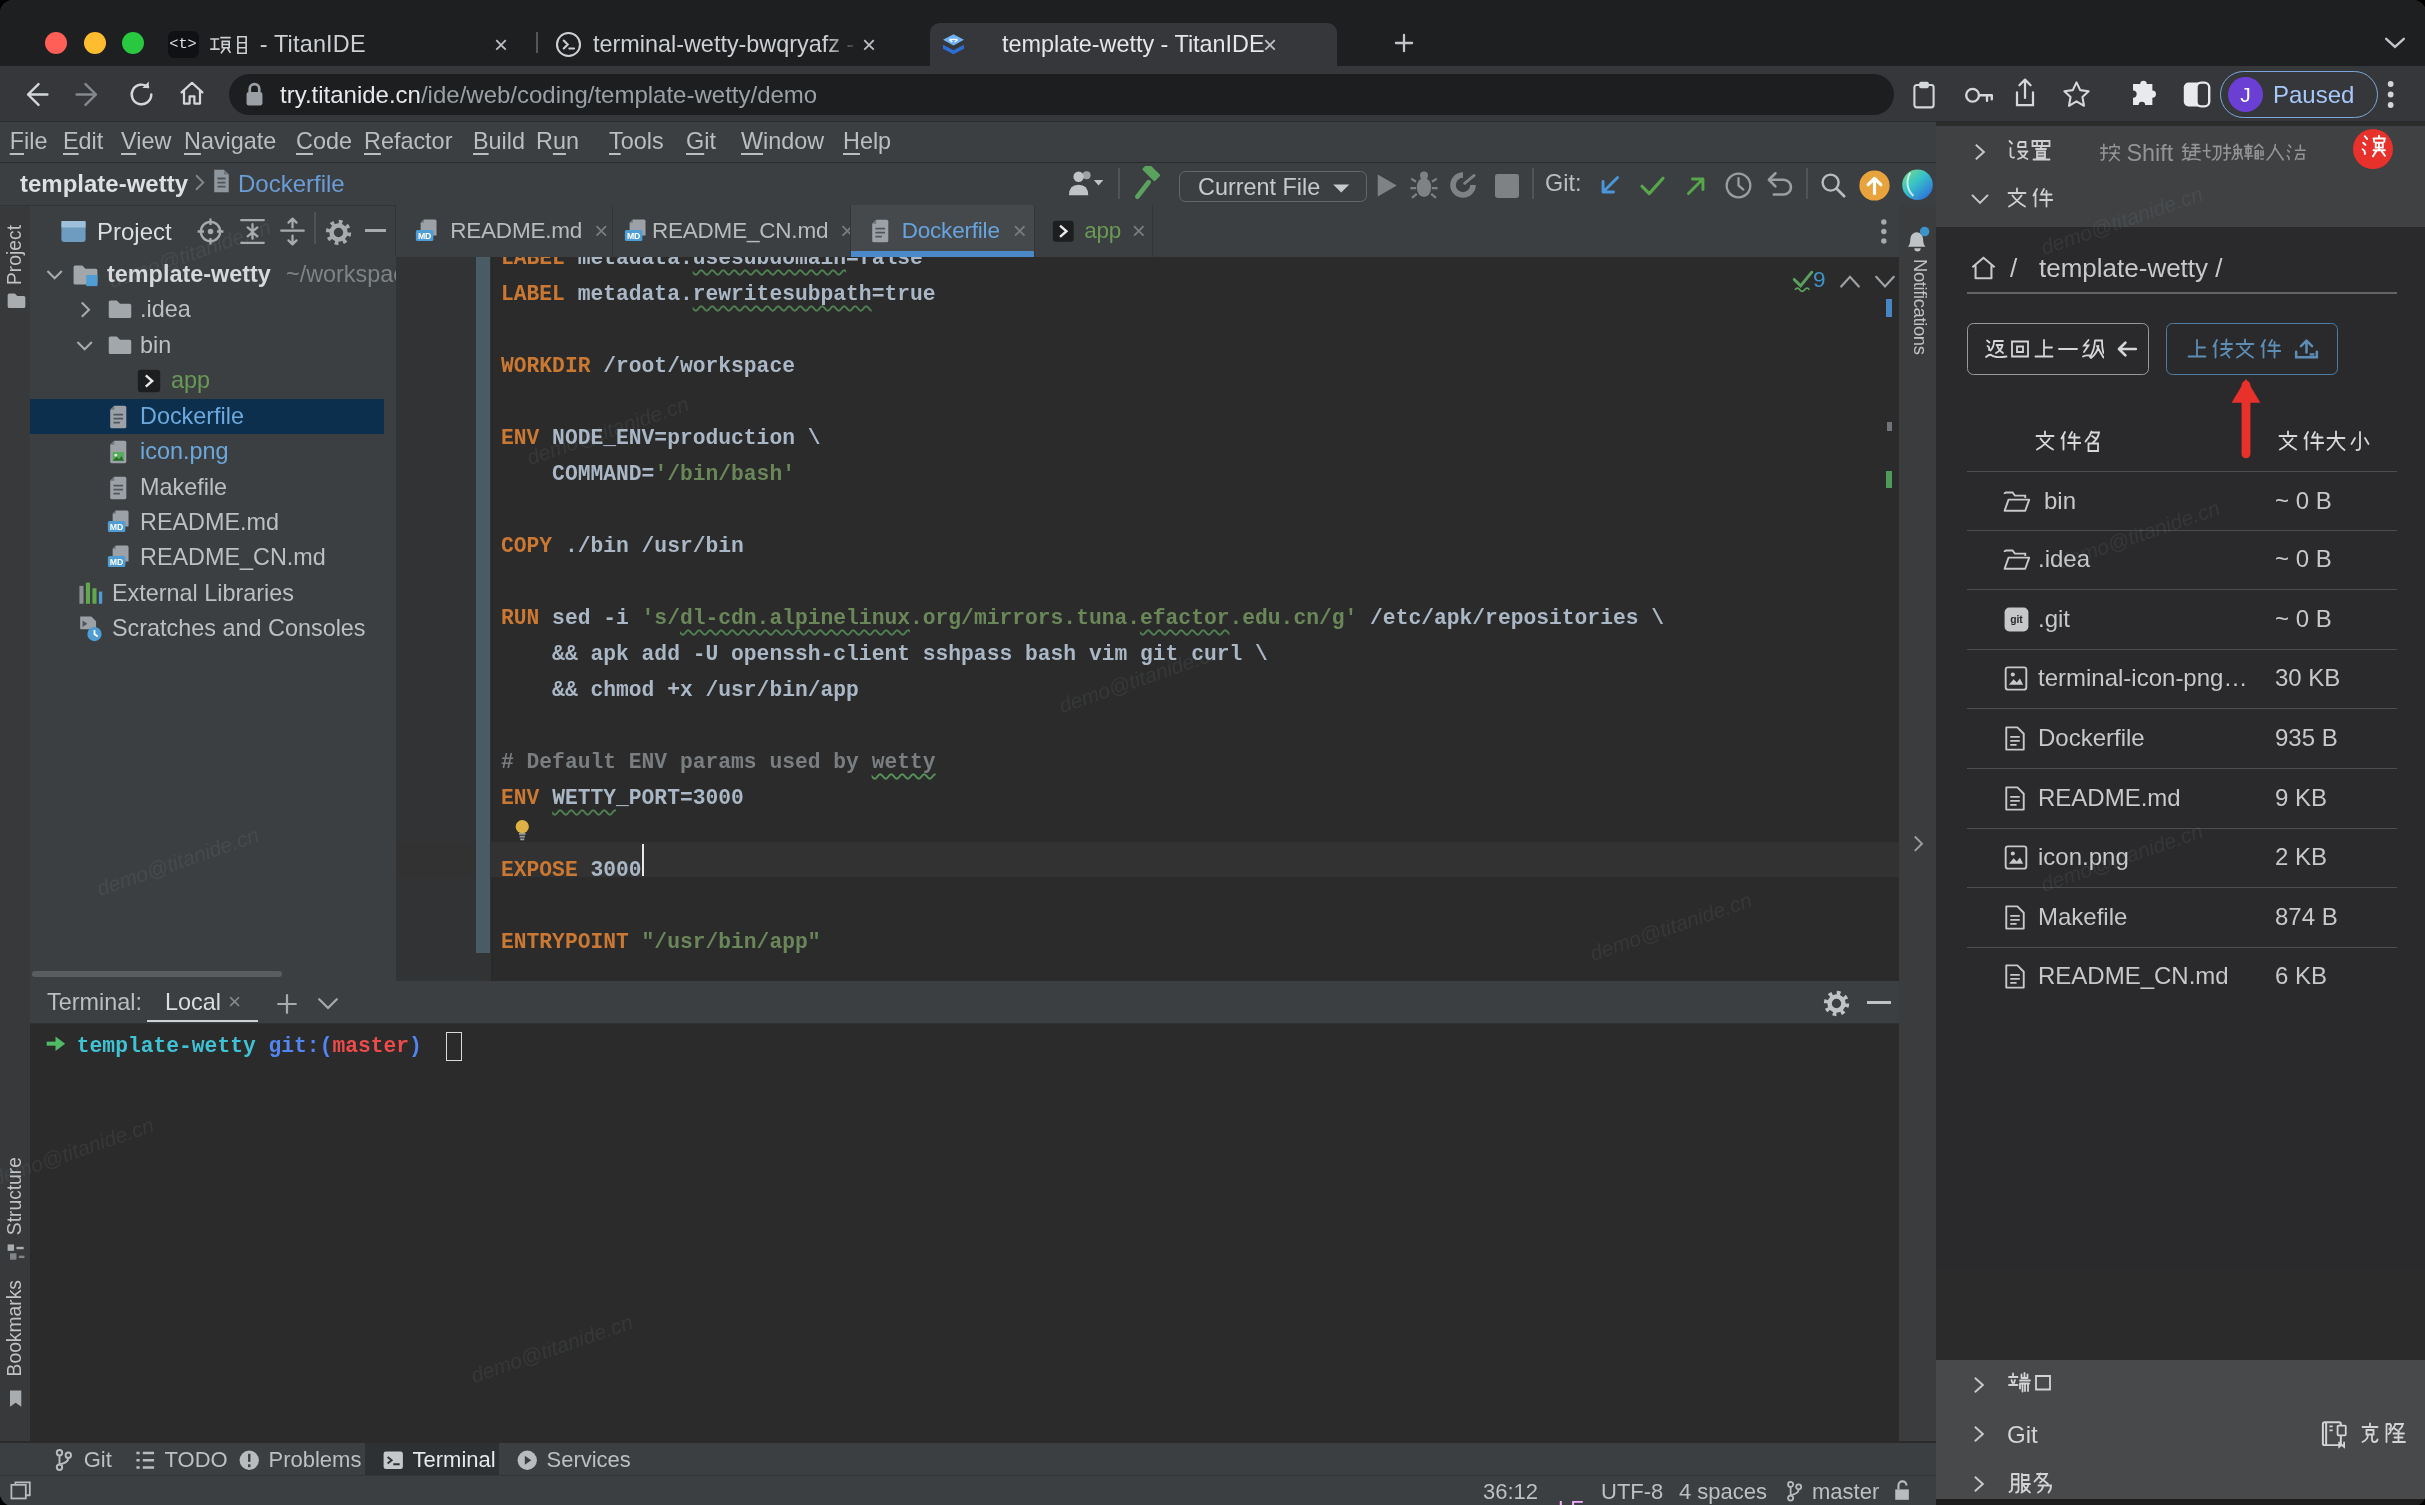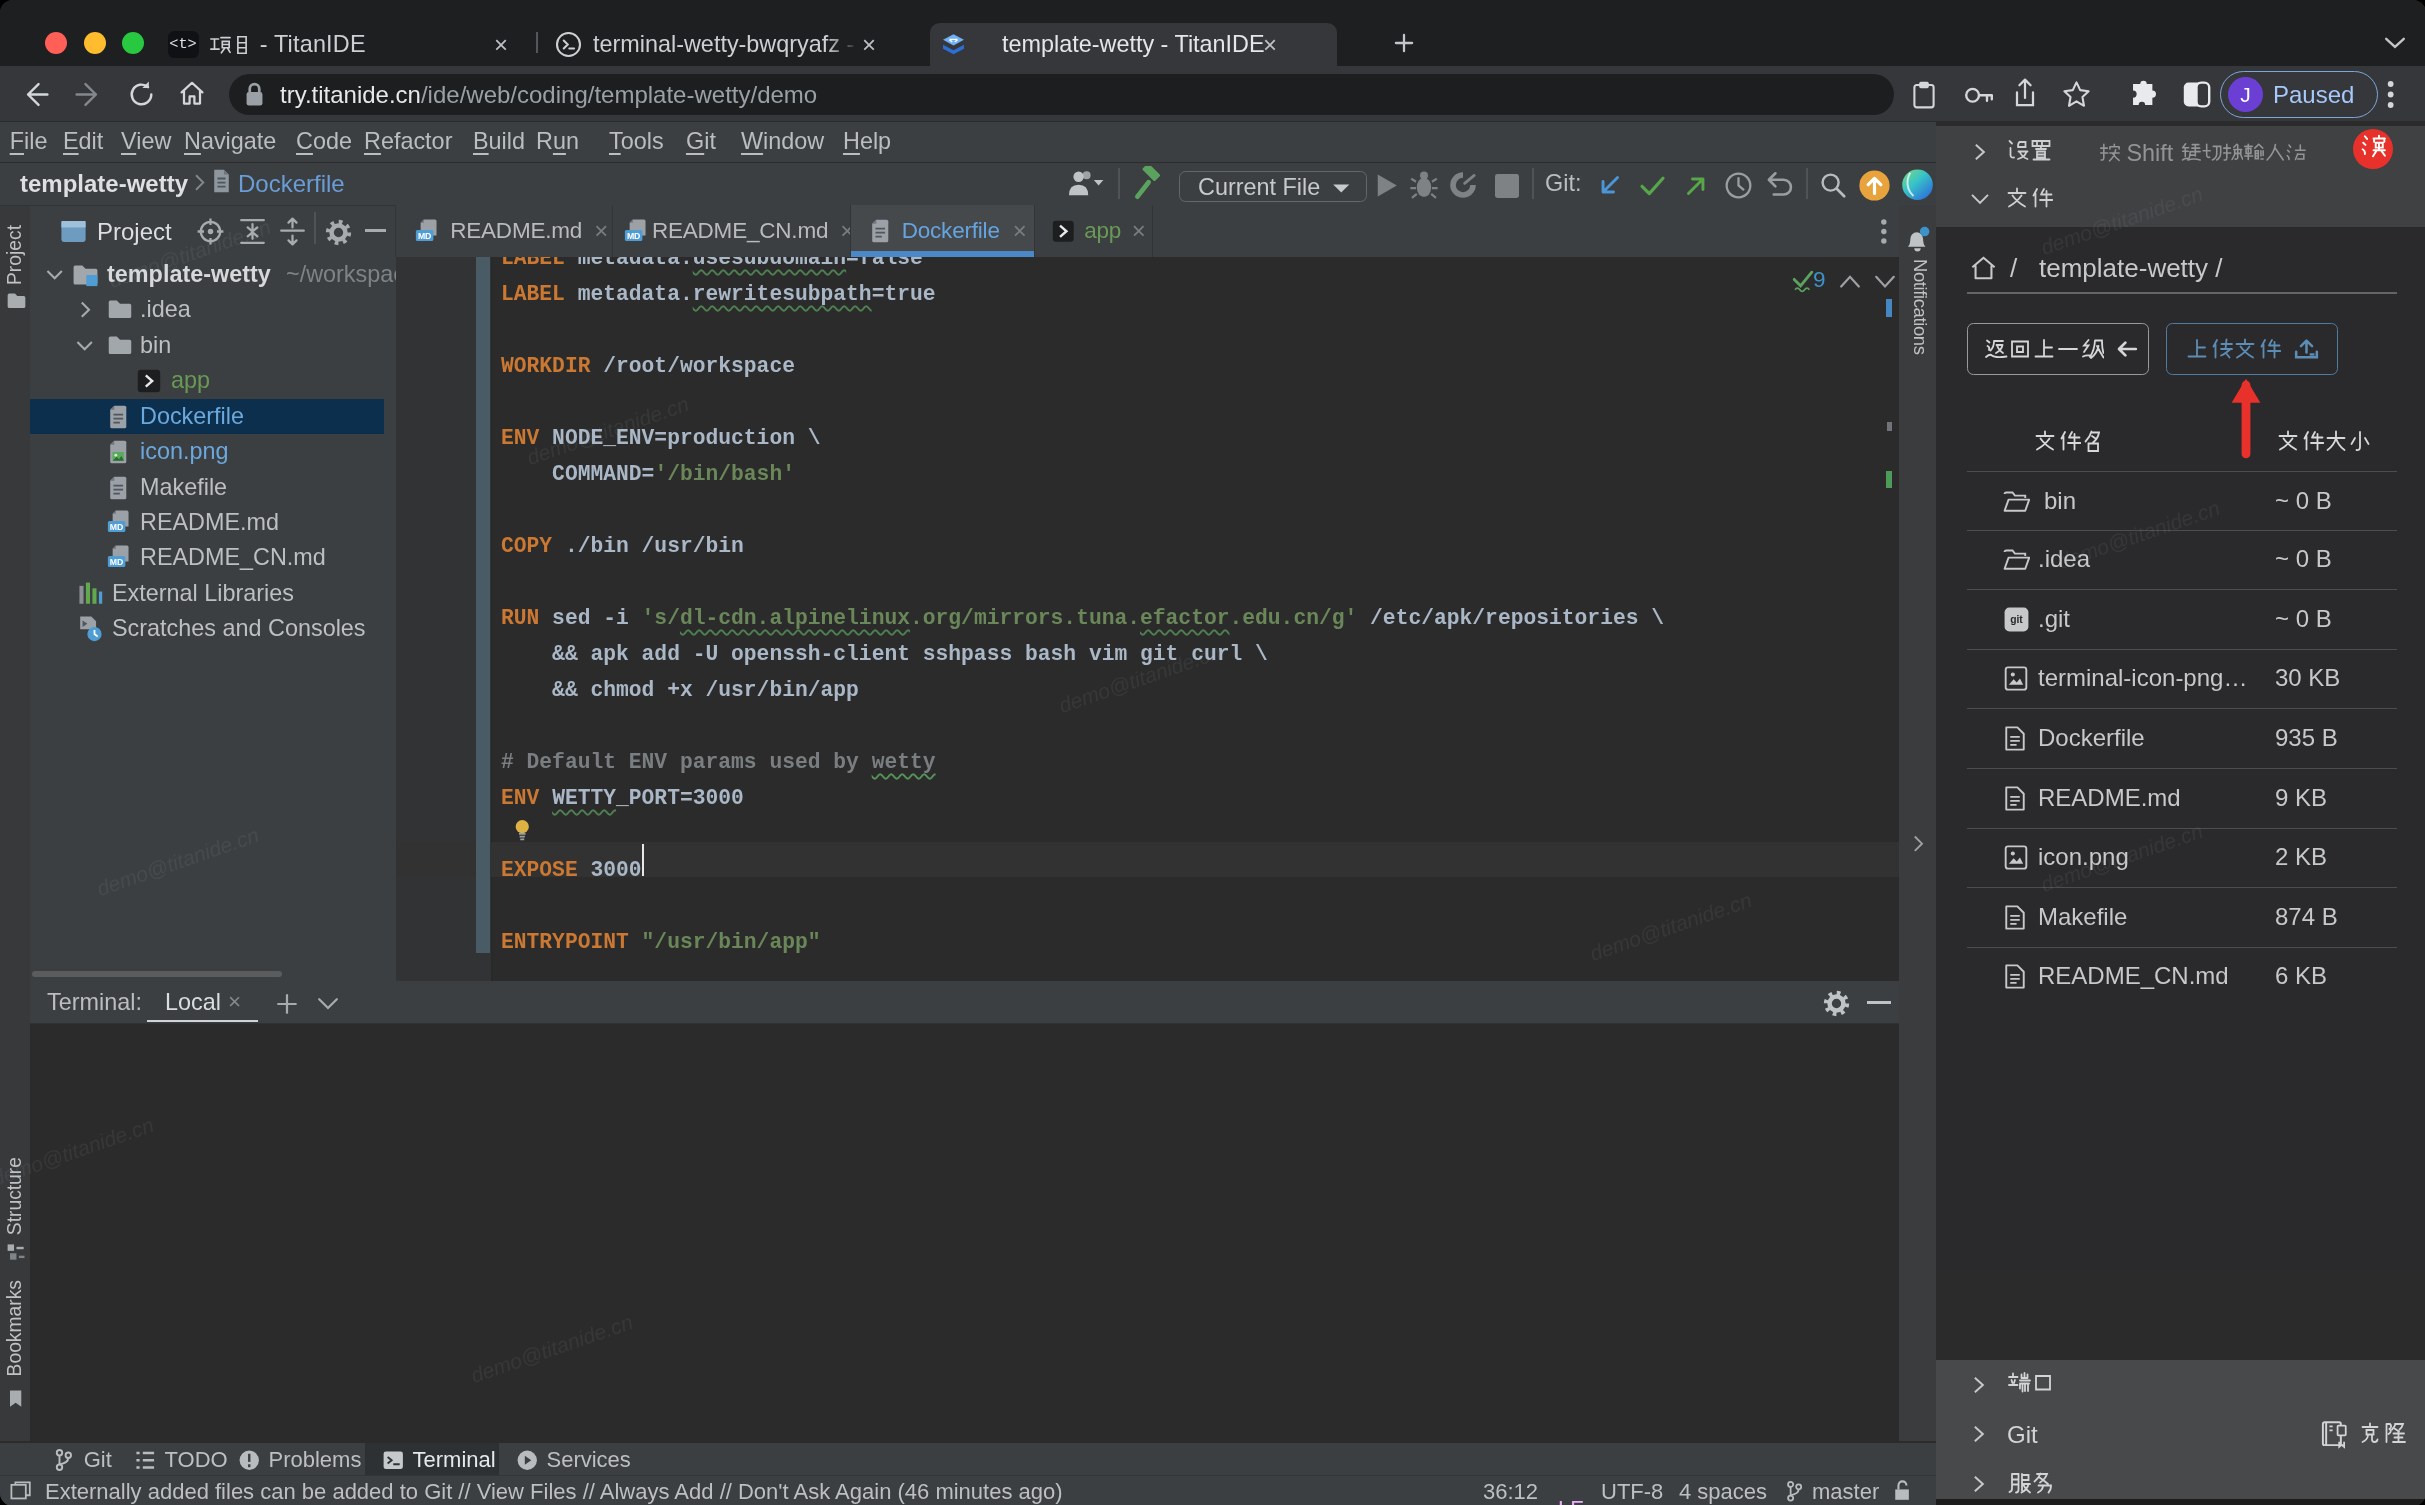--- a/index.html
+++ b/index.html
@@ -599,20 +599,29 @@
       </svg>
  <svg class="abs" style="left:286px;top:15.3px" width="24" height="16" viewBox="0 0 30 20">
         <path d="M4 4l11 11L26 4" stroke="#a7abae" stroke-width="2.8" fill="none" stroke-linecap="round"></path>
       </svg>
  <svg class="abs" style="left:1791px;top:7.2px" width="31" height="31" viewBox="0 0 38 38">
         <circle cx="19" cy="19" r="13" fill="none" stroke="#c0c3c5" stroke-width="5" stroke-dasharray="4.5 5.7"></circle>
         <circle cx="19" cy="19" r="8.5" fill="none" stroke="#c0c3c5" stroke-width="5.5"></circle>
       </svg>
  <div class="abs" style="left:1837px;top:20px;width:24px;height:3.2px;background:#c0c3c5"></div>
 </div>
+<div class="abs" id="term">
+ <div class="abs" style="left:14.5px;top:8px;font-family:'Liberation Mono',monospace;font-weight:bold;font-size:21.3px">
+   <svg style="display:inline-block;vertical-align:-1.6px;margin-right:11.3px" width="21" height="19.3" viewBox="0 0 26 24">
+          <path d="M2 12h13" stroke="#50ba64" stroke-width="5"></path>
+          <path d="M13 3l12 9-12 9z" fill="#50ba64"></path>
+        </svg><span style="color:#3fc2d4">template-wetty</span> <span style="color:#5285f2">git:(</span><span style="color:#ed4a4a">master</span><span style="color:#5285f2">)</span>
+ </div>
+ <div class="abs" style="left:416px;top:6.4px;width:16px;height:29px;border:1.6px solid #d8dadc"></div>
+</div>
 
 <div class="abs" id="toolrow">
  <div class="bbt" style="left:53px">
    <svg width="21" height="24" viewBox="0 0 26 30" style="margin-right:9.7px">
           <circle cx="8" cy="6" r="3.4" stroke="#b9bcbe" stroke-width="2.4" fill="none"></circle>
           <circle cx="8" cy="24" r="3.4" stroke="#b9bcbe" stroke-width="2.4" fill="none"></circle>
           <circle cx="19" cy="9" r="3.4" stroke="#b9bcbe" stroke-width="2.4" fill="none"></circle>
           <path d="M8 9.5v11M19 12.5q0 6-11 8" stroke="#b9bcbe" stroke-width="2.4" fill="none"></path>
         </svg>Git
  </div>
@@ -640,21 +649,20 @@
           <circle cx="14" cy="14" r="12" fill="#b9bcbe"></circle>
           <path d="M11 8.5l8 5.5-8 5.5z" fill="#3c3f41"></path>
         </svg>Services
  </div>
 </div>
 <div class="abs" id="statusbar">
  <svg class="abs" style="left:8.9px;top:4px" width="24" height="22.5" viewBox="0 0 30 28">
         <rect x="3" y="6" width="18" height="17" stroke="#b9bcbe" stroke-width="2.2" fill="none"></rect>
         <path d="M8 6V3h18v16h-5" stroke="#b9bcbe" stroke-width="2.2" fill="none"></path>
       </svg>
- <div class="abs" style="left:45px;top:3.2px;font-size:22px;color:#bdbfc1">Externally added files can be added to Git // View Files // Always Add // Don't Ask Again (46 minutes ago)</div>
  <div class="abs" style="left:1483px;top:3.2px;font-size:22px;color:#bdbfc1">36:12</div>
       <div class="abs" style="left:1558px;top:20px;font-size:22px;color:#f0abfc">LF</div>
       <div class="abs" style="left:1601px;top:3.2px;font-size:22px;color:#bdbfc1">UTF-8</div>
       <div class="abs" style="left:1679px;top:3.2px;font-size:22px;color:#bdbfc1">4 spaces</div>
  <svg class="abs" style="left:1785px;top:4px" width="19.3" height="22.5" viewBox="0 0 24 28">
         <circle cx="7" cy="5.5" r="3.2" stroke="#b9bcbe" stroke-width="2.2" fill="none"></circle>
         <circle cx="7" cy="22.5" r="3.2" stroke="#b9bcbe" stroke-width="2.2" fill="none"></circle>
         <circle cx="17" cy="8.5" r="3.2" stroke="#b9bcbe" stroke-width="2.2" fill="none"></circle>
         <path d="M7 9v10M17 11.5q0 5.5-10 7.5" stroke="#b9bcbe" stroke-width="2.2" fill="none"></path>
       </svg>

